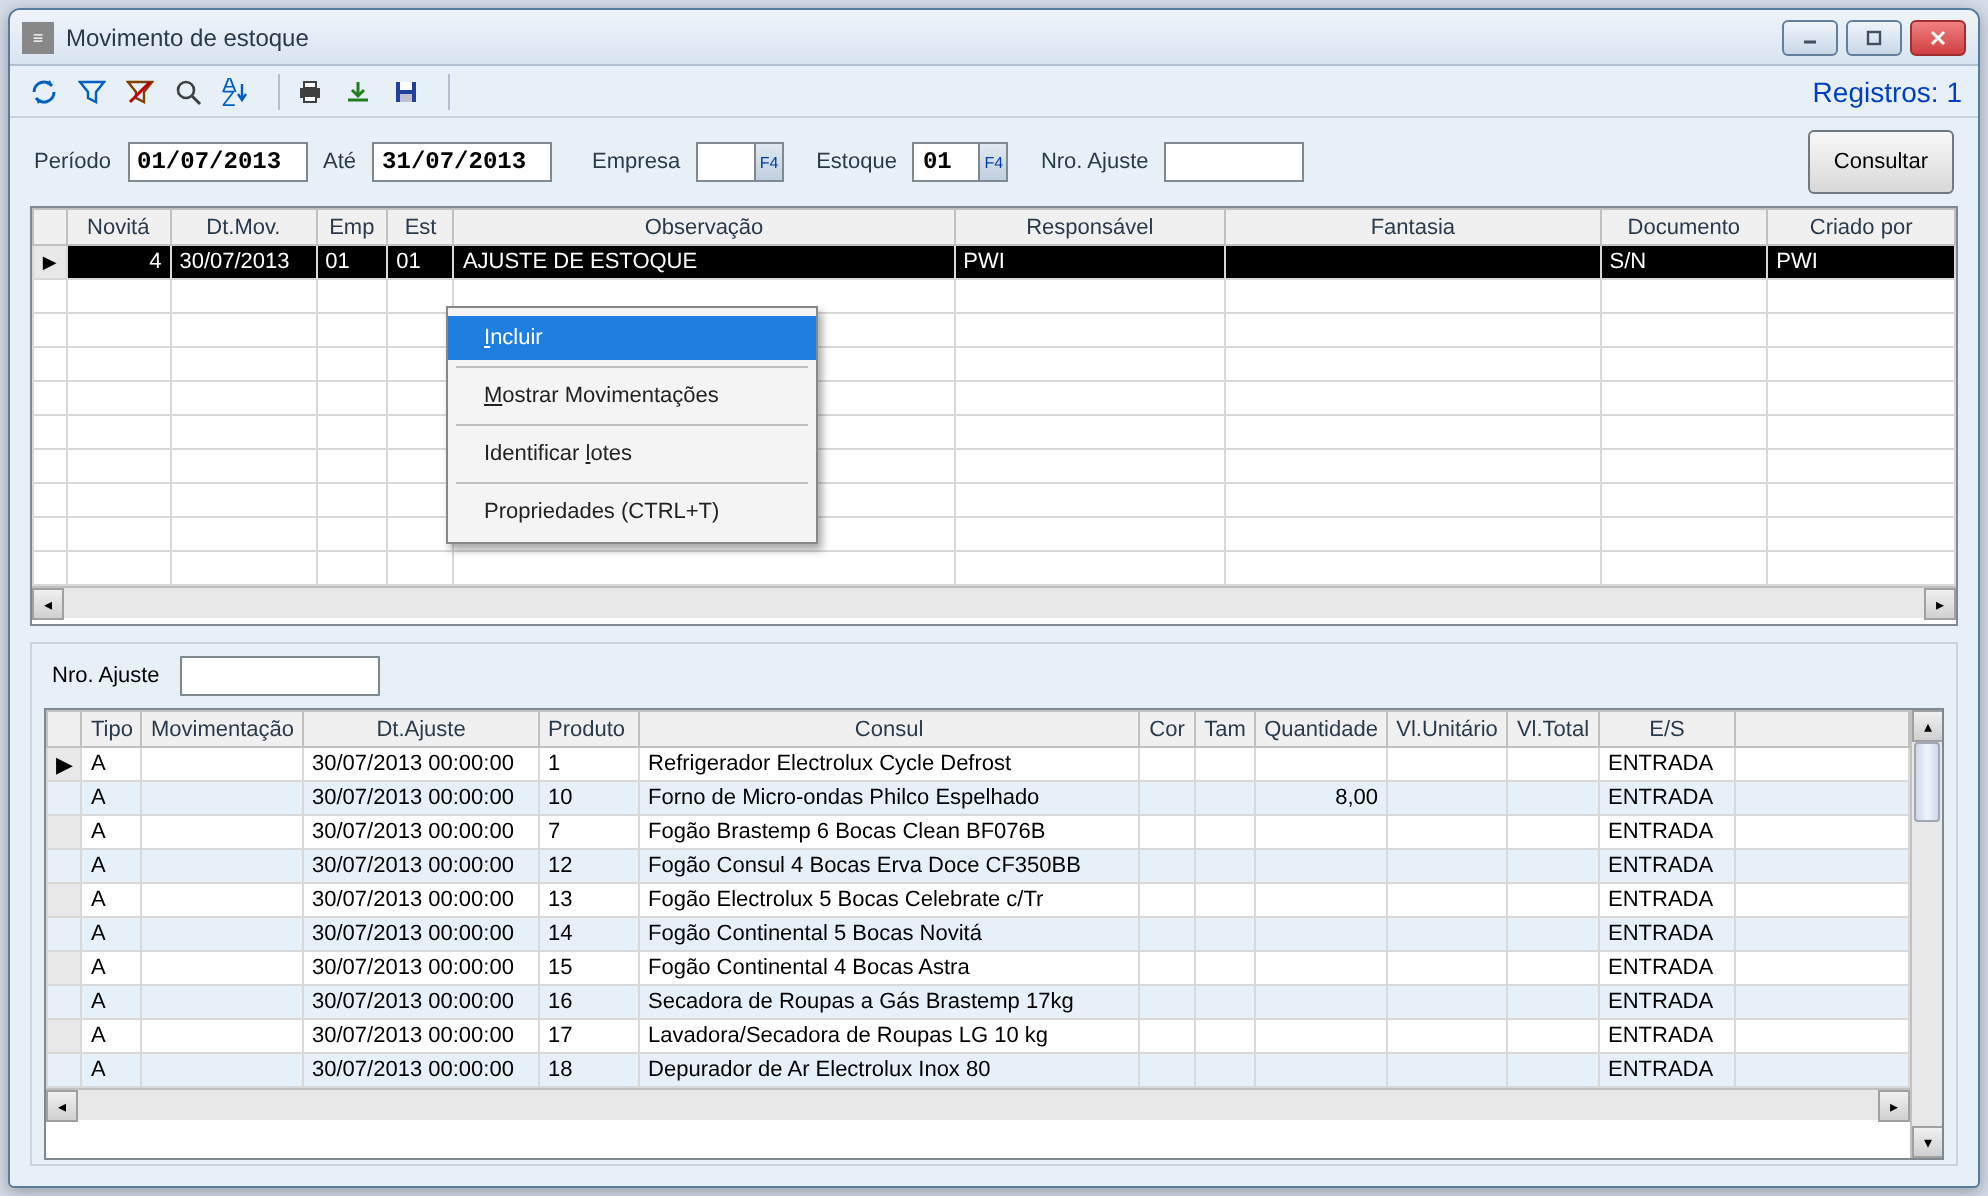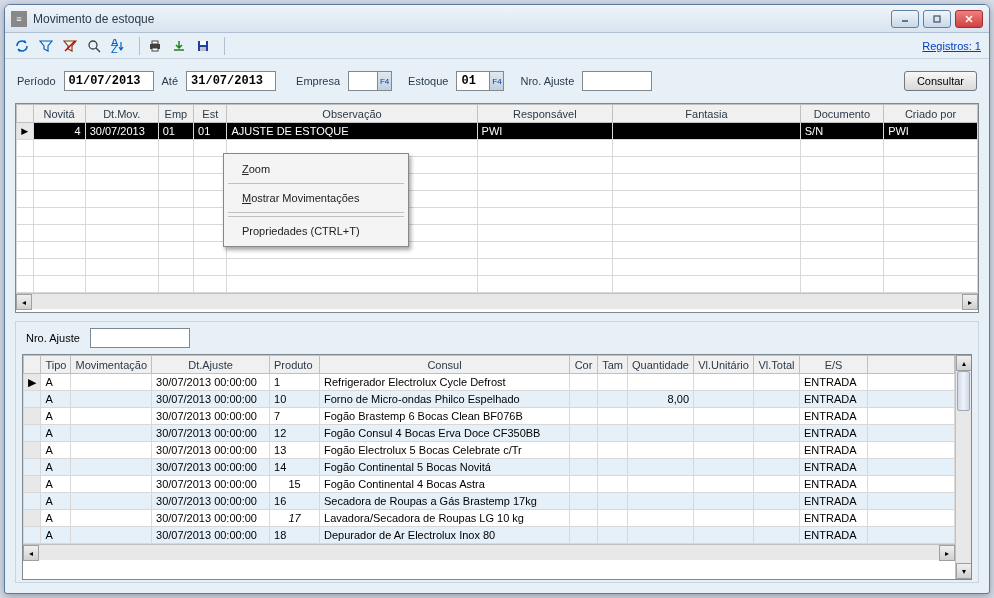--- a/index.html
+++ b/index.html
@@ -12,31 +12,31 @@
 .titlebar-title { flex: 1; color: #2a3a4a; font-size: 12px; }
 .win-btns { display: flex; gap: 4px; }
 .win-btn { width: 28px; height: 18px; border: 1px solid #6080a0; background: linear-gradient(#f0f4fa, #c8d8e8); border-radius: 3px; display: flex; align-items: center; justify-content: center; cursor: pointer; }
 .win-btn.close { background: linear-gradient(#f08080, #d04040); border-color: #a03030; }
 .win-btn svg { width: 10px; height: 10px; }
 
 .toolbar { height: 26px; background: #e8f0f7; display: flex; align-items: center; padding: 0 8px; border-bottom: 1px solid #c8d4e0; }
 .tool-icon { width: 18px; height: 18px; margin-right: 6px; display: flex; align-items: center; justify-content: center; cursor: pointer; }
 .tool-sep { width: 1px; height: 18px; background: #b0c0d0; margin: 0 6px; }
 .toolbar-spacer { flex: 1; }
-.registros { color: #0040c0; text-decoration: underline; cursor: pointer; font-size: 11px; }
+.registros { color: #0040c0; cursor: pointer; font-size: 14px; }
 
 .filter-bar { height: 44px; background: #e8f0f7; display: flex; align-items: center; padding: 0 12px; gap: 8px; }
 .filter-bar label { color: #2a3a4a; }
 .finput { border: 1px solid #808890; background: #fff; height: 20px; padding: 2px 4px; font-family: 'Courier New', monospace; font-weight: bold; font-size: 12px; }
 .finput.date { width: 90px; }
 .finput.small { width: 30px; font-family: Tahoma; font-weight: normal; }
 .finput.med { width: 34px; }
 .finput.num { width: 70px; font-weight: normal; font-family: Tahoma; }
 .lookup-btn { width: 14px; height: 20px; border: 1px solid #808890; border-left: none; background: linear-gradient(#e0e8f0,#c0d0e0); display: inline-flex; align-items: center; justify-content: center; font-size: 8px; color:#0040a0; cursor:pointer; }
-.consultar-btn { margin-left: auto; height: 20px; padding: 0 12px; background: linear-gradient(#f8f8f8,#d8d8d8); border: 1px solid #707880; border-radius: 3px; cursor: pointer; }
+.consultar-btn { margin-left: auto; height: 32px; padding: 0 12px; background: linear-gradient(#f8f8f8,#d8d8d8); border: 1px solid #707880; border-radius: 3px; cursor: pointer; }
 
 .grid-area { flex: 0 0 210px; background: #fff; margin: 0 10px; border: 1px solid #808890; display: flex; flex-direction: column; position: relative; overflow: hidden; }
 .grid { width: 100%; overflow: auto; }
 table { border-collapse: collapse; width: 100%; }
 .grid-header th { background: #f0f0f0; border: 1px solid #c0c0c0; padding: 2px 4px; font-weight: normal; text-align: center; color: #2a3a4a; height: 18px; white-space: nowrap; }
 .grid-body td { border: 1px solid #d8d8d8; padding: 1px 4px; height: 17px; white-space: nowrap; }
 .row-selector { width: 12px; background: #e8e8e8; border: 1px solid #c0c0c0; text-align:center; font-size:9px; }
 .selected-row td { background: #000; color: #fff; }
 .selected-row .row-selector { background: #e8e8e8; color:#000; }
 .empty-row td { background: #fff; }
@@ -307,24 +307,25 @@
       </table>
     </div>
     <div class="grid-scroll-h">
       <div class="sb-btn">◂</div>
       <div style="flex:1"></div>
       <div class="sb-btn">▸</div>
     </div>
   </div>
 
   <div class="context-menu">
-    <div class="ctx-item"><span class="ul">Z</span><span>oom</span></div>
+    <div class="ctx-item highlight"><span class="ul">I</span><span>ncluir</span></div>
     <div class="ctx-sep"></div>
     <div class="ctx-item"><span class="ul">M</span><span>ostrar Movimentações</span></div>
     <div class="ctx-sep"></div>
+    <div class="ctx-item"><span>Identificar </span><span class="ul">l</span><span>otes</span></div>
     <div class="ctx-sep"></div>
     <div class="ctx-item">Propriedades (CTRL+T)</div>
   </div>
 
   <div class="lower-panel">
     <div class="lower-filter">
       <label>Nro. Ajuste</label>
       <input class="finput" style="width: 100px; font-weight: normal; font-family: Tahoma;" value="">
     </div>
     <div class="lower-grid-wrap">
@@ -436,21 +437,21 @@
                 <td style="text-align: right;"></td>
                 <td style="text-align: right;"></td>
                 <td style="text-align: left;">ENTRADA</td>
                 <td style="text-align: left;"></td>
               </tr>
               <tr>
                 <td class="row-selector"></td>
                 <td style="text-align: left;">A</td>
                 <td style="text-align: left;"></td>
                 <td style="text-align: left;">30/07/2013 00:00:00</td>
-                <td style="text-align: center;">15</td>
+                <td style="text-align: left;">15</td>
                 <td style="text-align: left;">Fogão Continental 4 Bocas Astra</td>
                 <td style="text-align: left;"></td>
                 <td style="text-align: left;"></td>
                 <td style="text-align: right;"></td>
                 <td style="text-align: right;"></td>
                 <td style="text-align: right;"></td>
                 <td style="text-align: left;">ENTRADA</td>
                 <td style="text-align: left;"></td>
               </tr>
               <tr class="alt-row">
@@ -466,21 +467,21 @@
                 <td style="text-align: right;"></td>
                 <td style="text-align: right;"></td>
                 <td style="text-align: left;">ENTRADA</td>
                 <td style="text-align: left;"></td>
               </tr>
               <tr>
                 <td class="row-selector"></td>
                 <td style="text-align: left;">A</td>
                 <td style="text-align: left;"></td>
                 <td style="text-align: left;">30/07/2013 00:00:00</td>
-                <td style="text-align: center; font-style: italic;">17</td>
+                <td style="text-align: left;">17</td>
                 <td style="text-align: left;">Lavadora/Secadora de Roupas LG 10 kg</td>
                 <td style="text-align: left;"></td>
                 <td style="text-align: left;"></td>
                 <td style="text-align: right;"></td>
                 <td style="text-align: right;"></td>
                 <td style="text-align: right;"></td>
                 <td style="text-align: left;">ENTRADA</td>
                 <td style="text-align: left;"></td>
               </tr>
               <tr class="alt-row">

